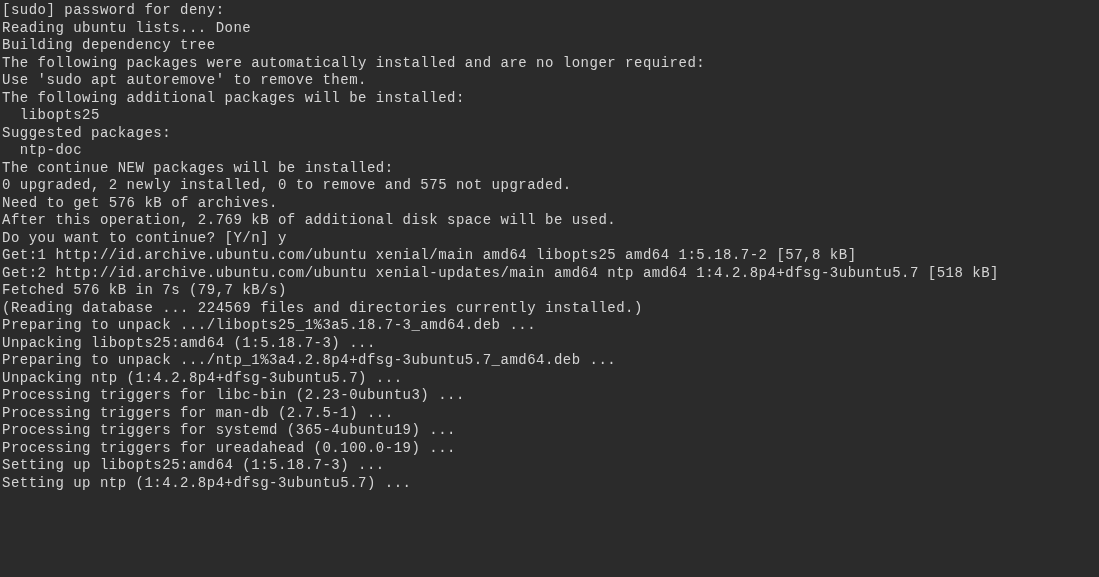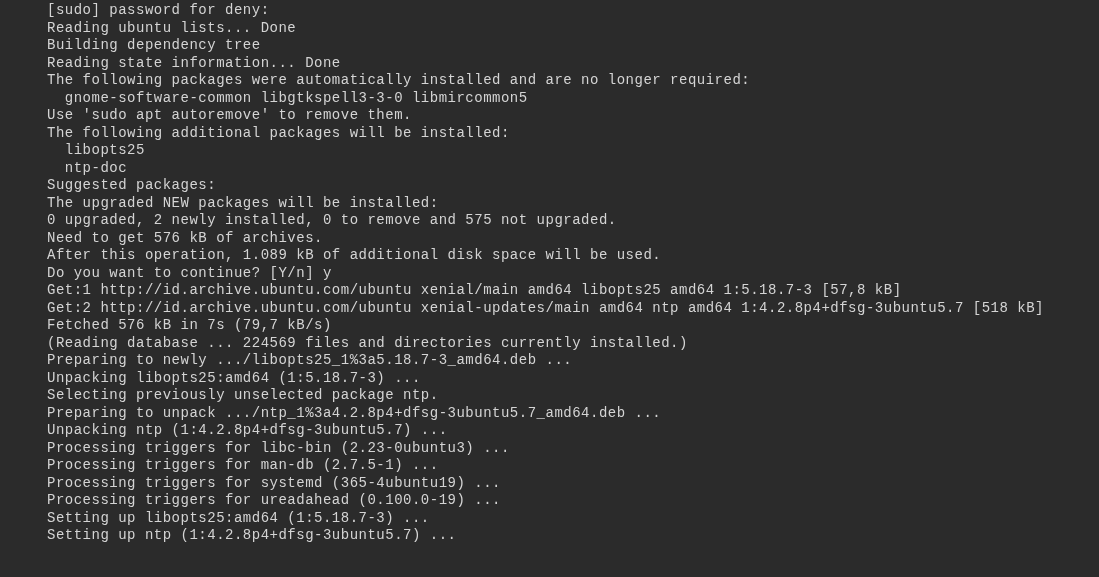--- a/index.html
+++ b/index.html
@@ -14,50 +14,46 @@
       font-size: 14px;
       line-height: 1.25;
       padding: 2px;
       overflow: hidden;
       width: 1099px;
       height: 577px;
       letter-spacing: 0.5px;
     }
     .terminal-line {
       white-space: pre;
-      margin-left: 45px;
     }
   </style>
 </head>
 <body>
 
 <div>
   <div class="terminal-line">[sudo] password for deny:</div>
   <div class="terminal-line">Reading ubuntu lists... Done</div>
   <div class="terminal-line">Building dependency tree</div>
-  <div class="terminal-line">Reading state information... Done</div>
   <div class="terminal-line">The following packages were automatically installed and are no longer required:</div>
-  <div class="terminal-line">  gnome-software-common libgtkspell3-3-0 libmircommon5</div>
   <div class="terminal-line">Use 'sudo apt autoremove' to remove them.</div>
   <div class="terminal-line">The following additional packages will be installed:</div>
   <div class="terminal-line">  libopts25</div>
+  <div class="terminal-line">Suggested packages:</div>
   <div class="terminal-line">  ntp-doc</div>
-  <div class="terminal-line">Suggested packages:</div>
-  <div class="terminal-line">The upgraded NEW packages will be installed:</div>
+  <div class="terminal-line">The continue NEW packages will be installed:</div>
   <div class="terminal-line">0 upgraded, 2 newly installed, 0 to remove and 575 not upgraded.</div>
   <div class="terminal-line">Need to get 576 kB of archives.</div>
-  <div class="terminal-line">After this operation, 1.089 kB of additional disk space will be used.</div>
+  <div class="terminal-line">After this operation, 2.769 kB of additional disk space will be used.</div>
   <div class="terminal-line">Do you want to continue? [Y/n] y</div>
-  <div class="terminal-line">Get:1 http://id.archive.ubuntu.com/ubuntu xenial/main amd64 libopts25 amd64 1:5.18.7-3 [57,8 kB]</div>
+  <div class="terminal-line">Get:1 http://id.archive.ubuntu.com/ubuntu xenial/main amd64 libopts25 amd64 1:5.18.7-2 [57,8 kB]</div>
   <div class="terminal-line">Get:2 http://id.archive.ubuntu.com/ubuntu xenial-updates/main amd64 ntp amd64 1:4.2.8p4+dfsg-3ubuntu5.7 [518 kB]</div>
   <div class="terminal-line">Fetched 576 kB in 7s (79,7 kB/s)</div>
   <div class="terminal-line">(Reading database ... 224569 files and directories currently installed.)</div>
-  <div class="terminal-line">Preparing to newly .../libopts25_1%3a5.18.7-3_amd64.deb ...</div>
+  <div class="terminal-line">Preparing to unpack .../libopts25_1%3a5.18.7-3_amd64.deb ...</div>
   <div class="terminal-line">Unpacking libopts25:amd64 (1:5.18.7-3) ...</div>
-  <div class="terminal-line">Selecting previously unselected package ntp.</div>
   <div class="terminal-line">Preparing to unpack .../ntp_1%3a4.2.8p4+dfsg-3ubuntu5.7_amd64.deb ...</div>
   <div class="terminal-line">Unpacking ntp (1:4.2.8p4+dfsg-3ubuntu5.7) ...</div>
   <div class="terminal-line">Processing triggers for libc-bin (2.23-0ubuntu3) ...</div>
   <div class="terminal-line">Processing triggers for man-db (2.7.5-1) ...</div>
   <div class="terminal-line">Processing triggers for systemd (365-4ubuntu19) ...</div>
   <div class="terminal-line">Processing triggers for ureadahead (0.100.0-19) ...</div>
   <div class="terminal-line">Setting up libopts25:amd64 (1:5.18.7-3) ...</div>
   <div class="terminal-line">Setting up ntp (1:4.2.8p4+dfsg-3ubuntu5.7) ...</div>
 
 </div>

